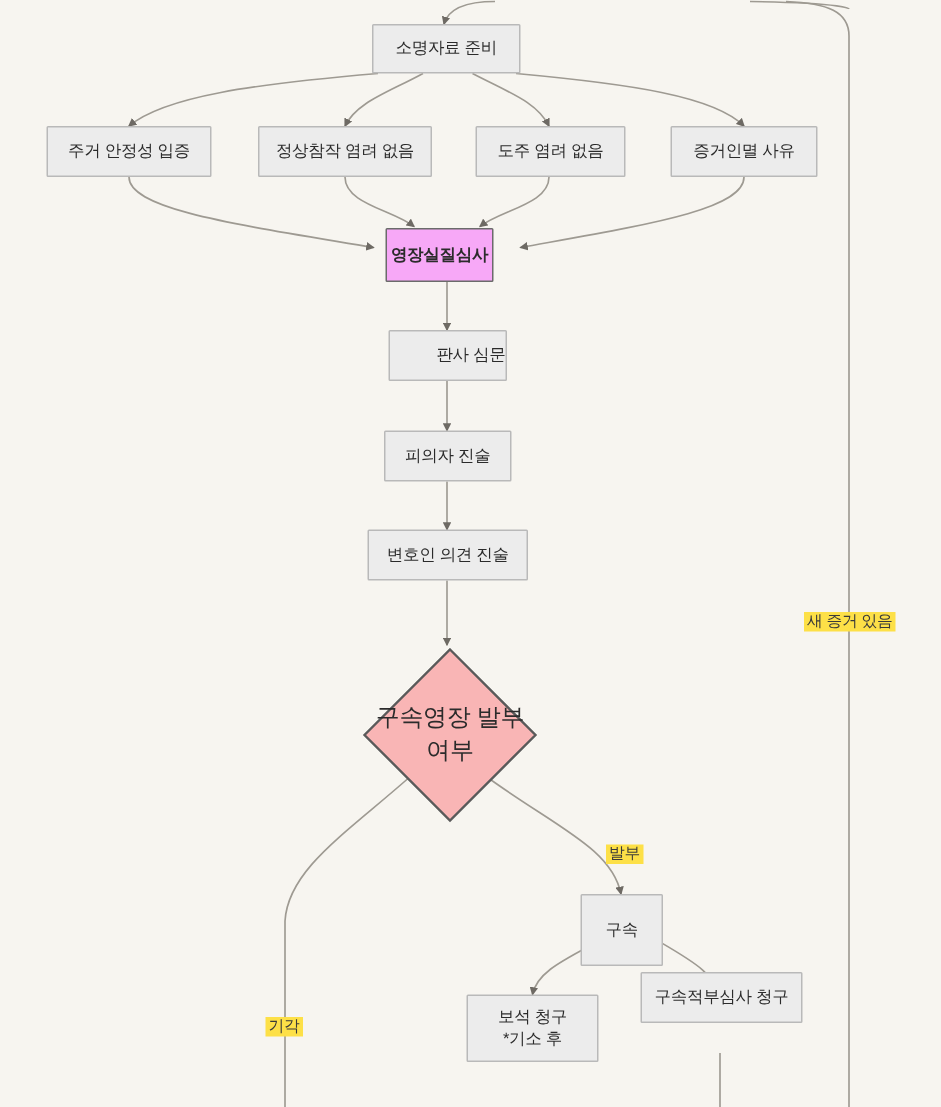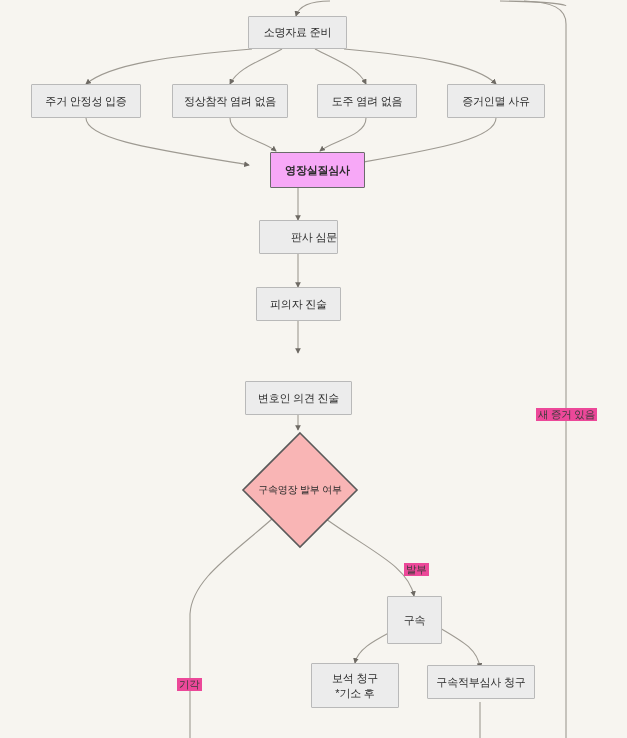--- a/index.html
+++ b/index.html
@@ -61,29 +61,29 @@
   .diamond-shape {
     position: absolute;
     left: 0;
     top: 0;
     width: 100%;
     height: 100%;
   }
   .diamond-label {
     position: relative;
     z-index: 2;
-    font-size: 10px;
+    font-size: 16px;
     color: #2b2b2b;
     letter-spacing: -0.2px;
   }
   .edge-label {
     position: absolute;
     font-size: 10.5px;
     color: #3a3a3a;
-    background: #ec4899;
+    background: #fde047;
     padding: 0 2px;
     letter-spacing: -0.2px;
     white-space: nowrap;
     line-height: 1.2;
   }
 </style>
 </head>
 <body>
 
 <svg id="canvas" viewBox="0 0 627 738">
@@ -137,53 +137,53 @@
 </div>
 
 <div class="node process" style="left:317px; top:84px; width:100px; height:34px;">
   <span>도주 염려 없음</span>
 </div>
 
 <div class="node process" style="left:447px; top:84px; width:98px; height:34px;">
   <span>증거인멸 사유</span>
 </div>
 
-<div class="node highlight" style="left:270px; top:152px; width:95px; height:36px;">
+<div class="node highlight" style="left:257px; top:152px; width:72px; height:36px;">
   <span>영장실질심사</span>
 </div>
 
 <div class="node process" style="left:259px; top:220px; width:79px; height:34px;justify-content:flex-end;">
   <span>판사 심문</span>
 </div>
 
 <div class="node process" style="left:256px; top:287px; width:85px; height:34px;">
   <span>피의자 진술</span>
 </div>
 
-<div class="node process" style="left:245px; top:353px; width:107px; height:34px;margin-top:28px;">
+<div class="node process" style="left:245px; top:353px; width:107px; height:34px;">
   <span>변호인 의견 진술</span>
 </div>
 
 <div class="node decision" style="left:241px; top:431px; width:118px; height:118px;">
   <svg class="diamond-shape" viewBox="0 0 118 118">
     <polygon points="59,2 116,59 59,116 2,59" fill="#f9b5b5" stroke="#5a5a5a" stroke-width="1.6"></polygon>
   </svg>
   <span class="diamond-label">구속영장 발부 여부</span>
 </div>
 
 <div class="node process" style="left:387px; top:596px; width:55px; height:48px;">
   <span>구속</span>
 </div>
 
 <div class="node process" style="left:311px; top:663px; width:88px; height:45px;">
   <span>보석 청구
 *기소 후</span>
 </div>
 
-<div class="node process" style="left:427px; top:665px; width:108px; height:34px;">
+<div class="node process" style="left:427px; top:648px; width:108px; height:34px;">
   <span>구속적부심사 청구</span>
 </div>
 
 <div class="edge-label" style="left:404px; top:563px;">발부</div>
 
 <div class="edge-label" style="left:177px; top:678px;">기각</div>
 
 <div class="edge-label" style="left:536px; top:408px;">새 증거 있음</div>
 
 </body></html>

